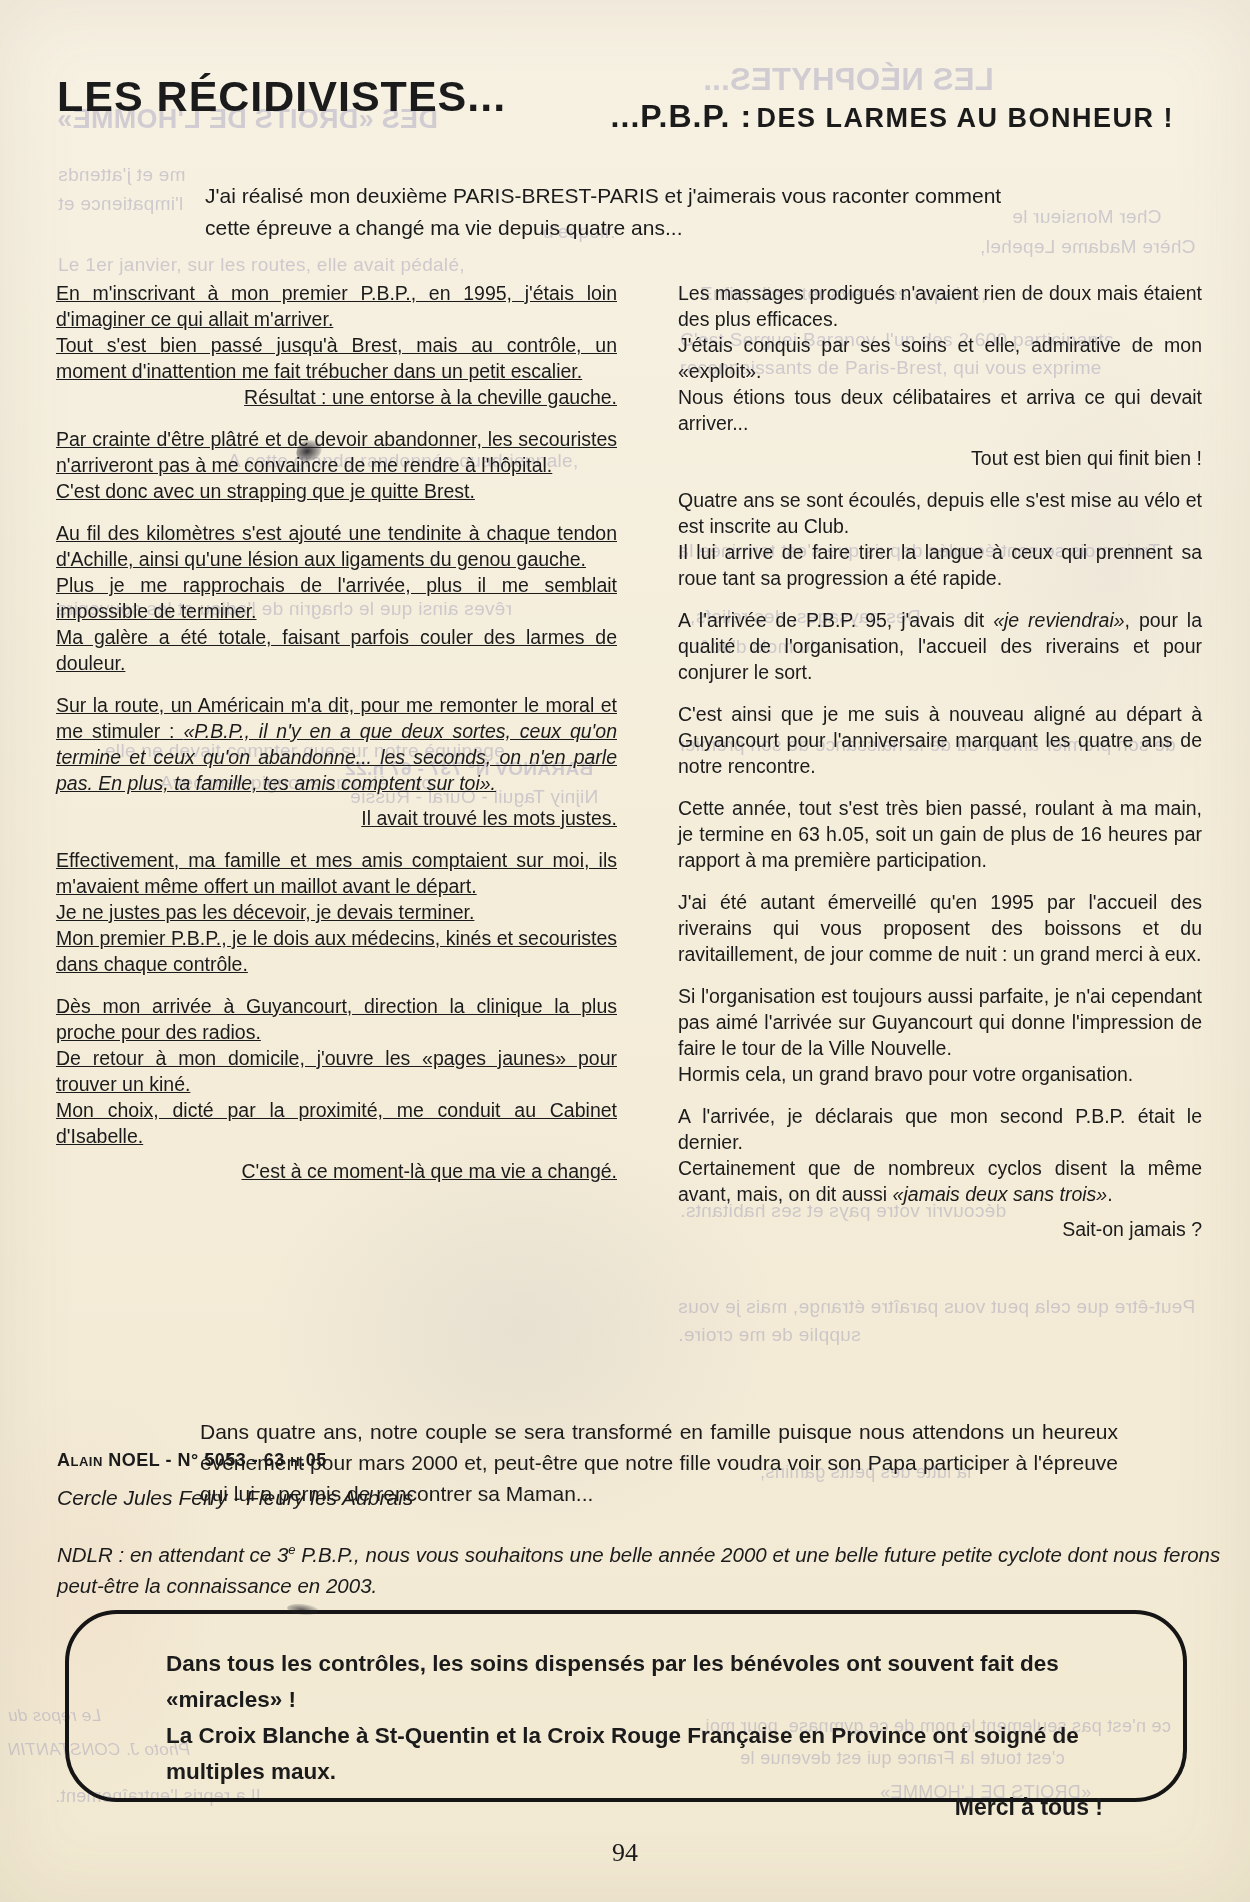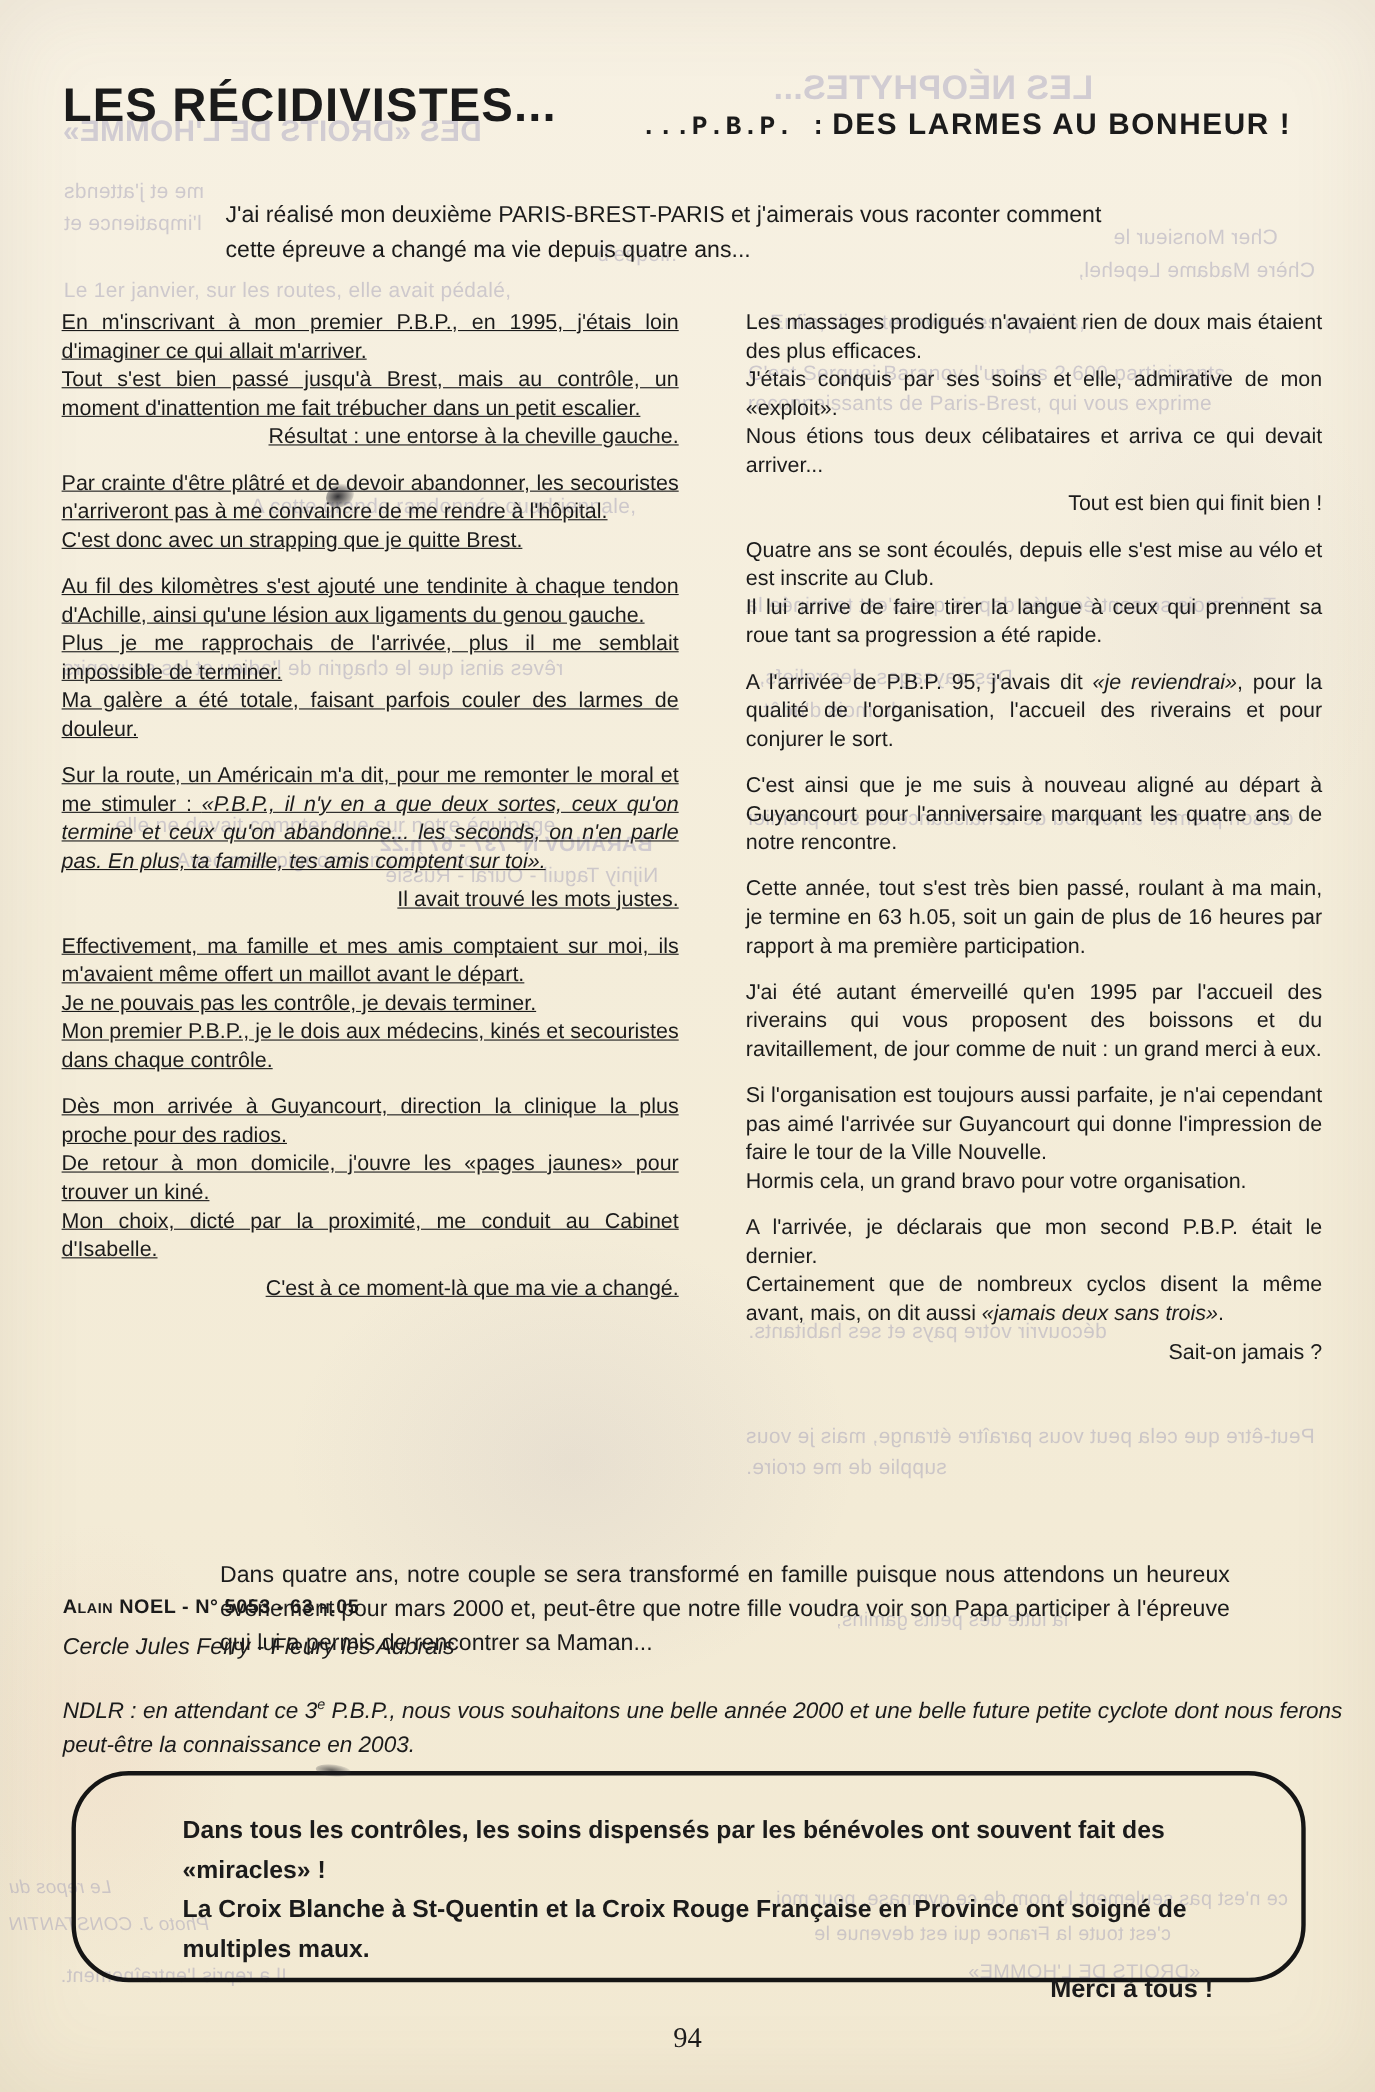--- a/index.html
+++ b/index.html
@@ -16,21 +16,21 @@
   .blob3{left:-40px;top:1380px;width:260px;height:420px;background:radial-gradient(ellipse at center,rgba(225,160,145,.10),transparent 70%);}
 
   
   .ghost{position:absolute;display:inline-block;white-space:nowrap;color:#a7a3ba;opacity:.50;letter-spacing:.3px;}
   .ghost.gb{font-weight:bold;color:#b3afc6;opacity:.55;}
   .ghost.gi{font-style:italic;}
   .ghost.gm{transform:scaleX(-1);}
 
   h1{position:absolute;left:57px;top:72px;margin:0;font-size:43px;font-weight:bold;letter-spacing:1px;}
   .subtitle{position:absolute;top:98px;right:76px;margin:0;white-space:nowrap;}
-  .sub-lead{font-size:24px;font-weight:bold;letter-spacing:1px;font-family:Liberation Mono, monospace;}
+  .sub-lead{font-size:32px;font-weight:bold;letter-spacing:1px;}
   .sub-rest{font-size:27px;font-weight:bold;letter-spacing:1.5px;}
 
   .intro{position:absolute;left:205px;top:180px;width:805px;margin:0;font-size:21px;line-height:32px;}
 
   .col{position:absolute;top:280px;font-size:19.5px;line-height:26px;}
   .col-left{left:56px;width:561px;text-decoration:underline;}
   .col-right{left:678px;width:524px;}
   .col p{margin:0;text-align:justify;}
   .col p.ar{text-align:right;}
   .col p.gp{margin-top:16px;}
@@ -115,21 +115,21 @@
       <p class=""><span>Tout s'est bien passé jusqu'à Brest, mais au contrôle, un moment d'inattention me fait trébucher dans un petit escalier.</span></p>
       <p class="ar "><span>Résultat : une entorse à la cheville gauche.</span></p>
       <p class="gp"><span>Par crainte d'être plâtré et de devoir abandonner, les secouristes n'arriveront pas à me convaincre de me rendre à l'hôpital.</span></p>
       <p class=""><span>C'est donc avec un strapping que je quitte Brest.</span></p>
       <p class="gp"><span>Au fil des kilomètres s'est ajouté une tendinite à chaque tendon d'Achille, ainsi qu'une lésion aux ligaments du genou gauche.</span></p>
       <p class=""><span>Plus je me rapprochais de l'arrivée, plus il me semblait impossible de terminer.</span></p>
       <p class=""><span>Ma galère a été totale, faisant parfois couler des larmes de douleur.</span></p>
       <p class="gp"><span>Sur la route, un Américain m'a dit, pour me remonter le moral et me stimuler : </span><span class="it">«P.B.P., il n'y en a que deux sortes, ceux qu'on termine et ceux qu'on abandonne... les seconds, on n'en parle pas. En plus, ta famille, tes amis comptent sur toi».</span></p>
       <p class="ar gs"><span>Il avait trouvé les mots justes.</span></p>
       <p class="gp"><span>Effectivement, ma famille et mes amis comptaient sur moi, ils m'avaient même offert un maillot avant le départ.</span></p>
-      <p class=""><span>Je ne pouvais pas les contrôle, je devais terminer.</span></p>
+      <p class=""><span>Je ne justes pas les décevoir, je devais terminer.</span></p>
       <p class=""><span>Mon premier P.B.P., je le dois aux médecins, kinés et secouristes dans chaque contrôle.</span></p>
       <p class="gp"><span>Dès mon arrivée à Guyancourt, direction la clinique la plus proche pour des radios.</span></p>
       <p class=""><span>De retour à mon domicile, j'ouvre les «pages jaunes» pour trouver un kiné.</span></p>
       <p class=""><span>Mon choix, dicté par la proximité, me conduit au Cabinet d'Isabelle.</span></p>
       <p class="ar gs"><span>C'est à ce moment-là que ma vie a changé.</span></p>
     </div>
   <div class="col col-right" id="col-right">
       <p class=""><span>Les massages prodigués n'avaient rien de doux mais étaient des plus efficaces.</span></p>
       <p class=""><span>J'étais conquis par ses soins et elle, admirative de mon «exploit».</span></p>
       <p class=""><span>Nous étions tous deux célibataires et arriva ce qui devait arriver...</span></p>

